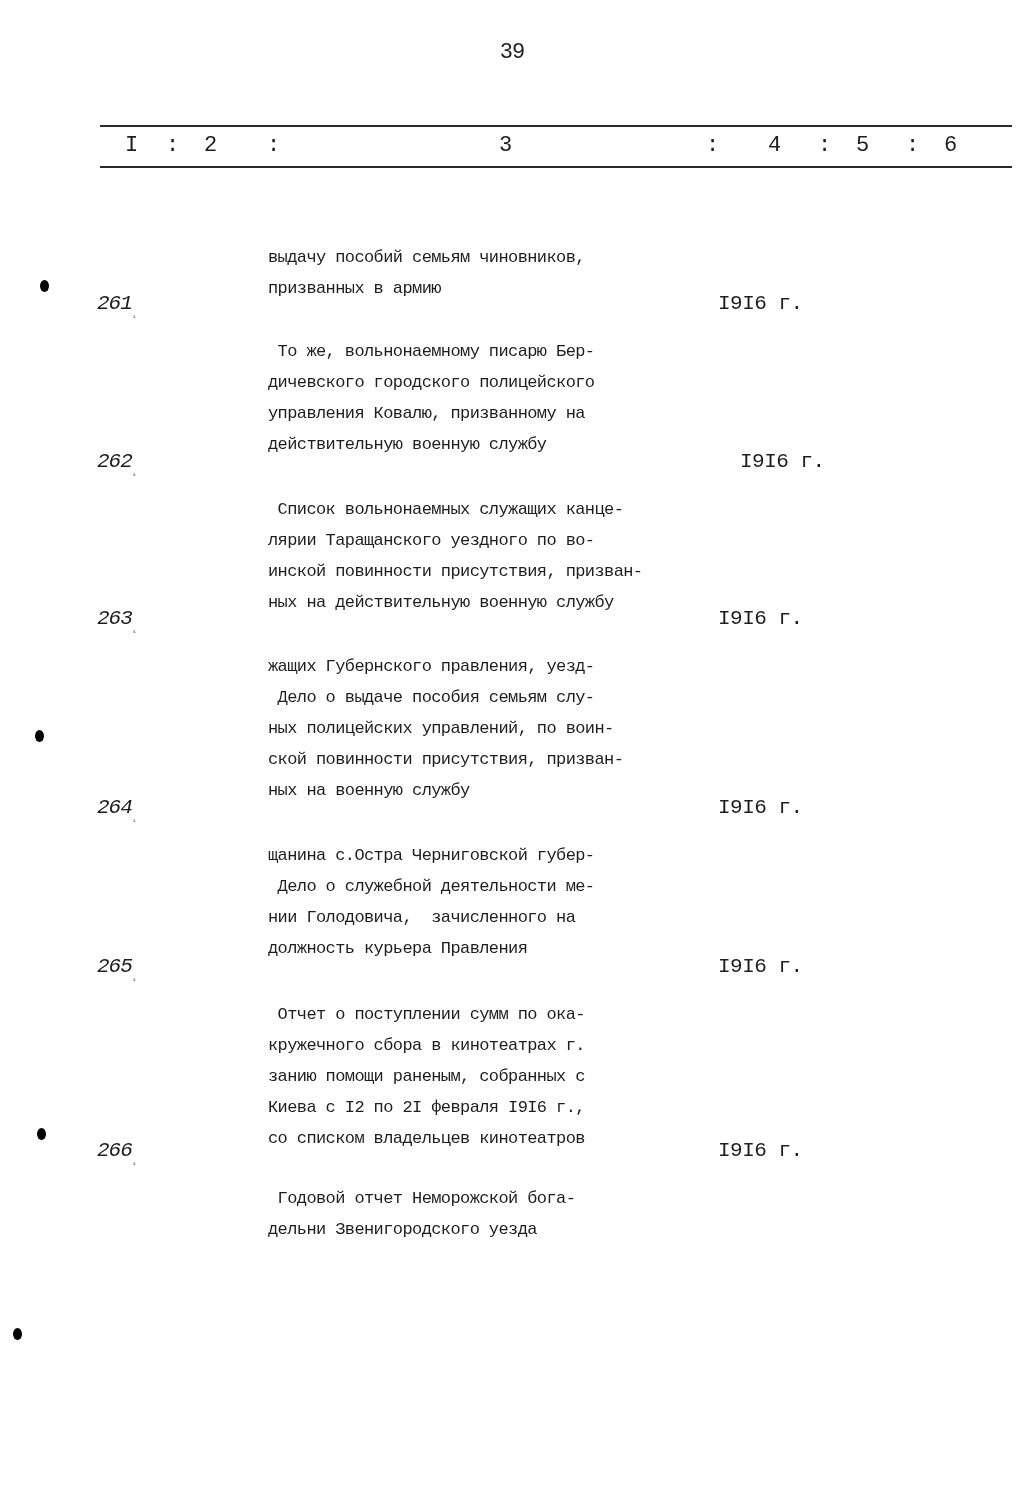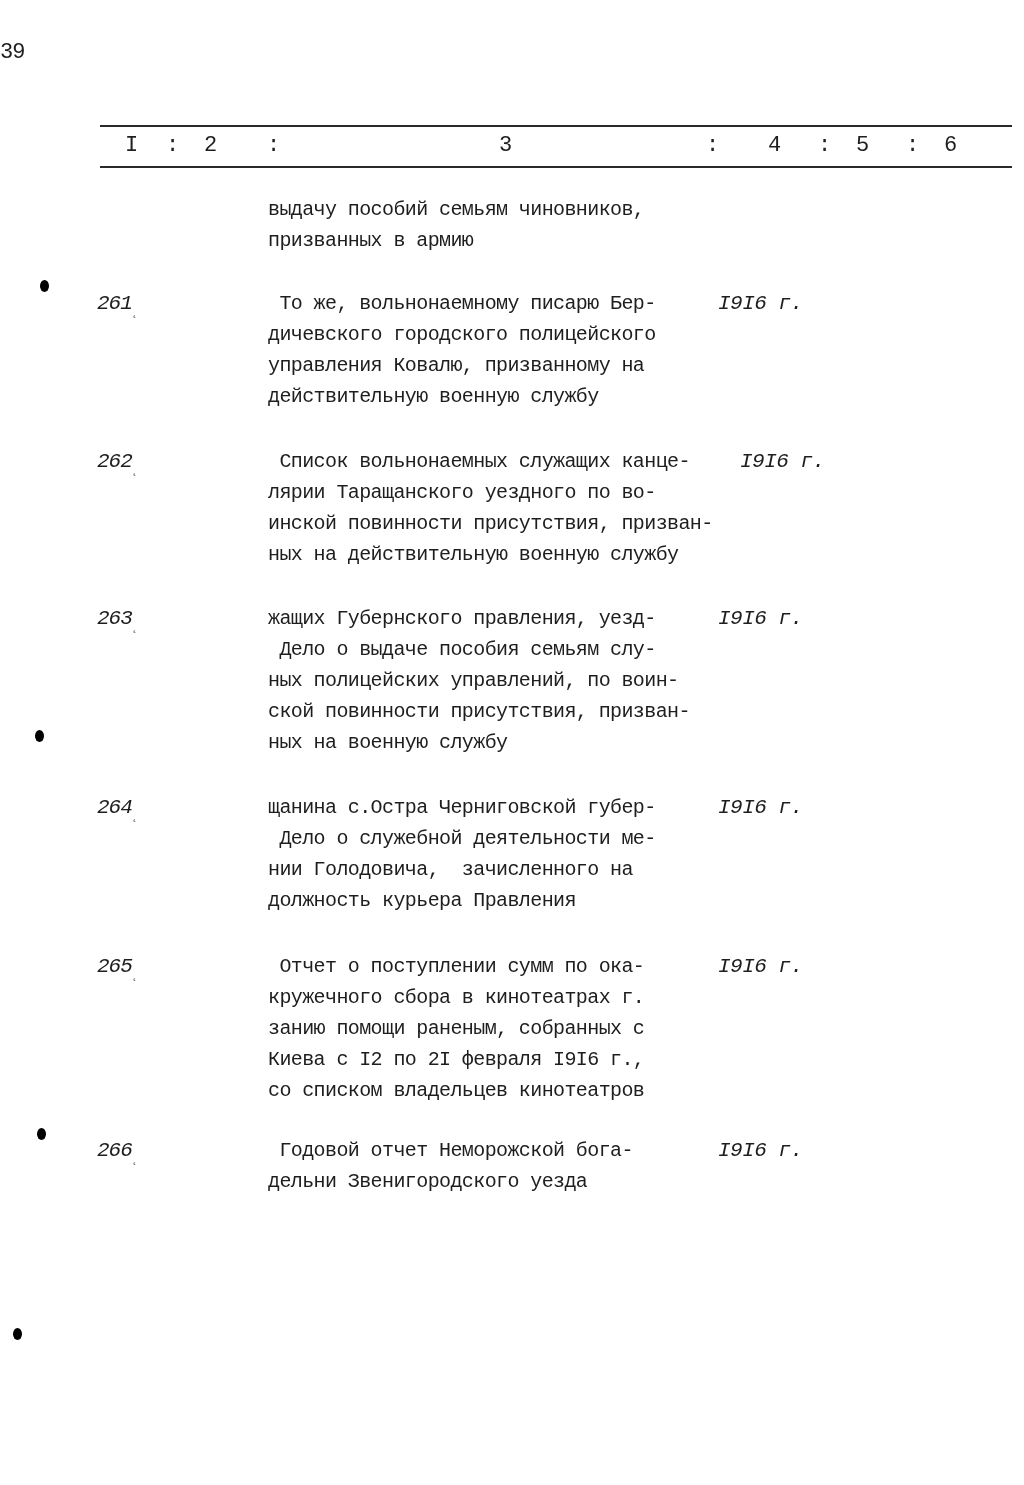--- a/index.html
+++ b/index.html
@@ -13,21 +13,21 @@
       position: relative;
       overflow: hidden;
       font-family: "Liberation Mono", "DejaVu Sans Mono", monospace;
       color: #1e1e1e;
     }
     .page-number {
       position: absolute;
       top: 40px;
       left: 0;
       width: 1024px;
-      text-align: left;
+      text-align: center;
       font-size: 22px;
       letter-spacing: -1px;
     }
     .rule {
       position: absolute;
       left: 100px;
       width: 912px;
       height: 2px;
       background: #2a2a2a;
     }
@@ -49,32 +49,32 @@
     }
     .entry-num .mark {
       font-size: 12px;
       vertical-align: -6px;
       color: #555;
     }
     .entry-text {
       position: absolute;
       left: 268px;
       width: 450px;
-      font-size: 20px;
+      font-size: 17px;
       line-height: 31px;
       letter-spacing: -0.6px;
       white-space: pre;
+      margin-top: 48px;
     }
     .entry-year {
       position: absolute;
       font-size: 21px;
       line-height: 31px;
       letter-spacing: -0.5px;
       white-space: pre;
-      font-style: italic;
     }
     .hole {
       position: absolute;
       width: 9px;
       height: 12px;
       border-radius: 50%;
       background: #000;
     }
   </style>
 </head>

